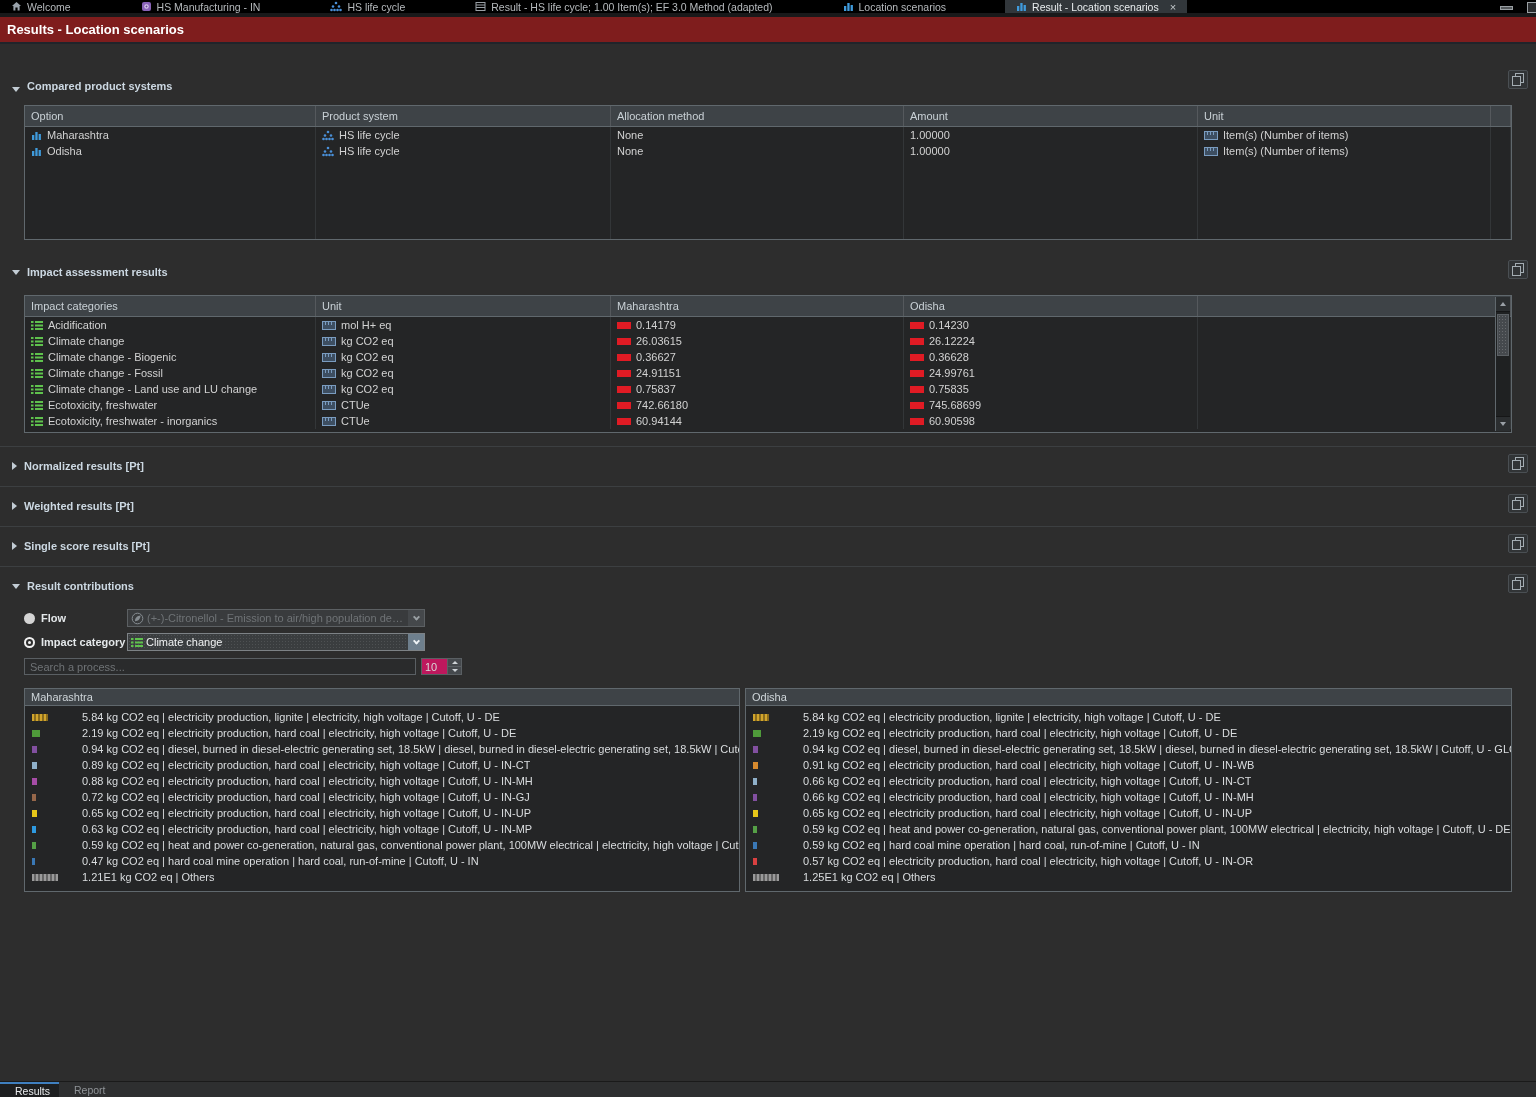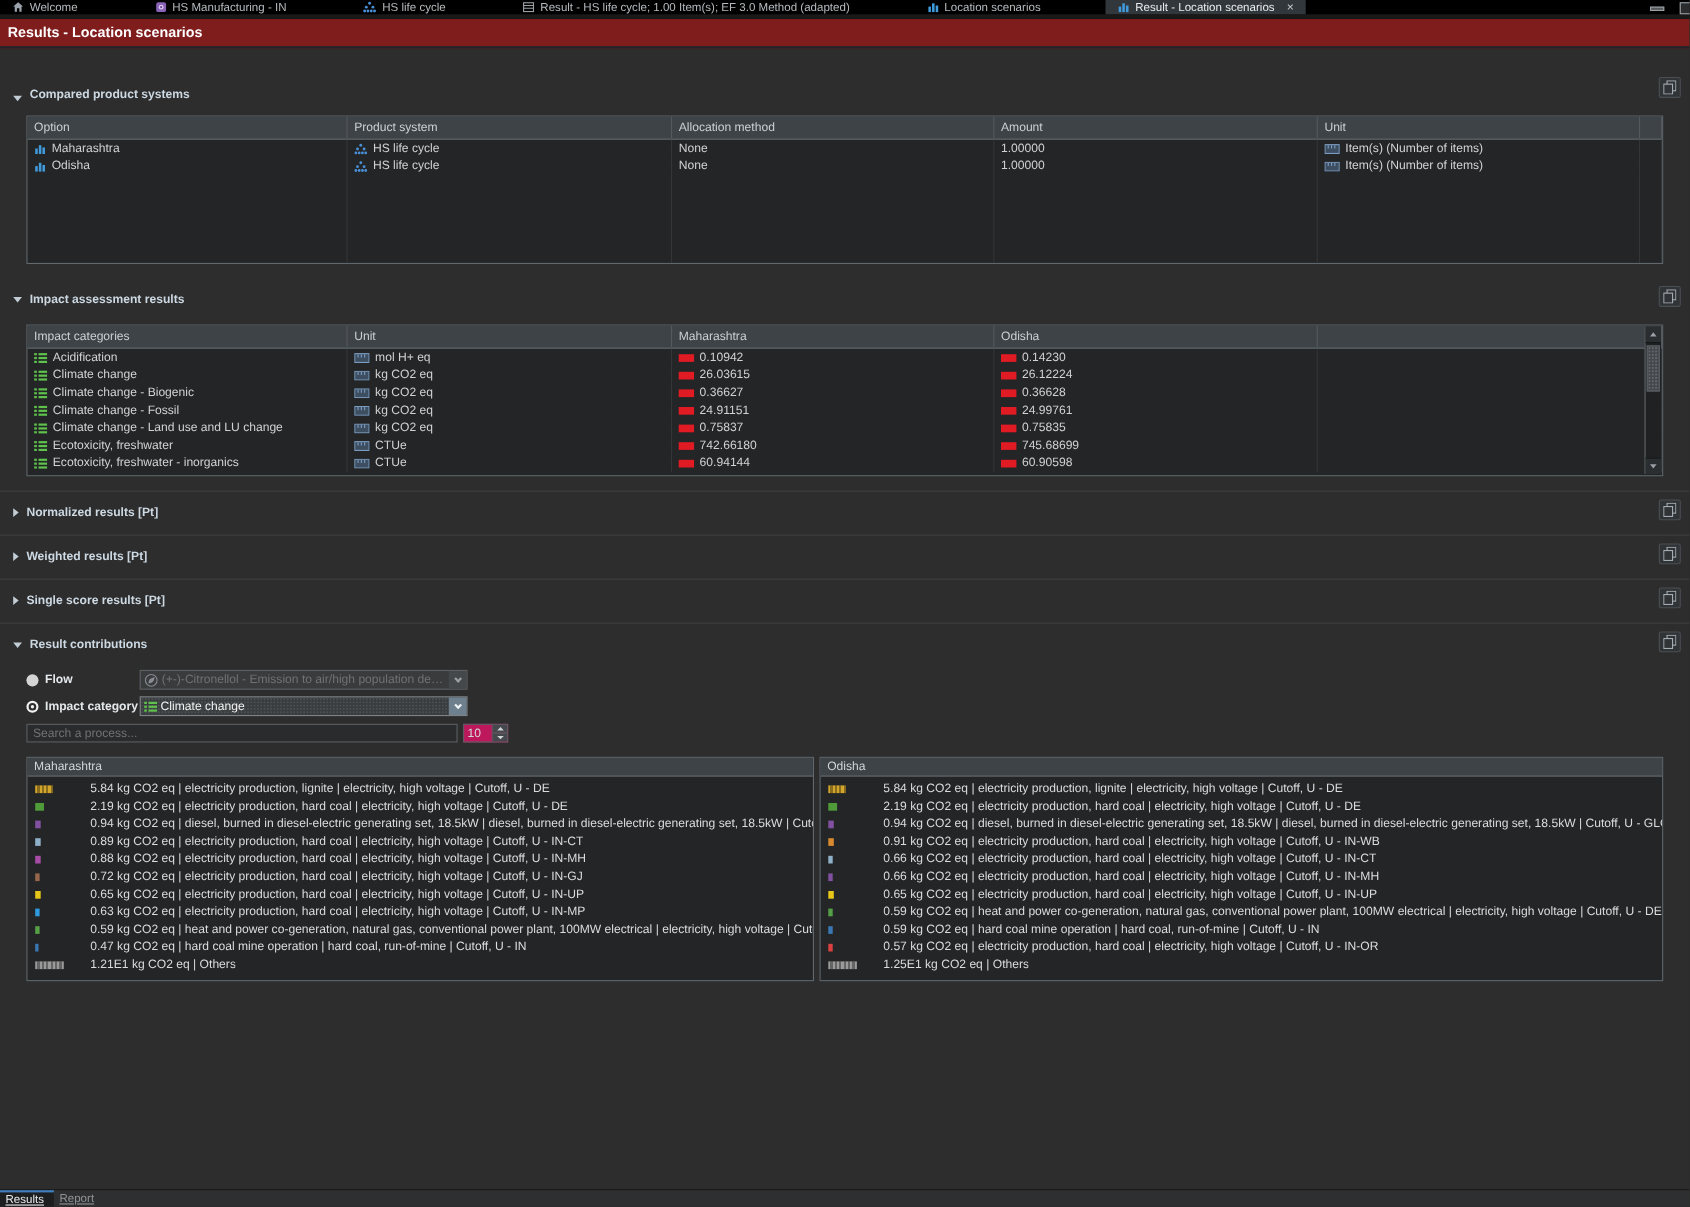--- a/index.html
+++ b/index.html
@@ -83,21 +83,21 @@
   .panel.right { width:767px; }
   .panelhead { height:17px; background:#3e4347; color:#cfd6da; display:flex; align-items:center; padding:0 6px; border-bottom:1px solid #60686d; }
   .panelbody { padding:3px 0 6px 0; }
   .crow { display:flex; align-items:center; height:16px; }
   .chipzone { width:32px; margin-left:7px; flex:none; display:flex; }
   .chip { height:7px; display:block; position:relative; }
   .chip.striped::after { content:""; position:absolute; inset:0; background:repeating-linear-gradient(90deg, transparent 0 2px, rgba(0,0,0,.35) 2px 4px); }
   .ctext { margin-left:18px; white-space:nowrap; overflow:hidden; color:#dadddf; }
   
   .statusbar { position:absolute; left:0; right:0; bottom:0; height:16px; background:#2e2f30; border-top:1px solid #1a1a1a; display:flex; font-size:10.5px; }
-  .stab { padding:1px 9px 0 5px; display:flex; align-items:center; color:#8f9397;text-decoration:underline; }
+  .stab { padding:1px 9px 0 15px; display:flex; align-items:center; color:#8f9397; }
   .stab.active { background:#1d1e1f; color:#e8eaec; border-top:2px solid #3f7fbf; }
   .mt13 { margin-top:13px; } .mt22 { margin-top:22px; } .mt14 { margin-top:28px;align-items:flex-end; }
   svg { display:block; flex:none; }
 </style>
 </head>
 <body>
 
 <div class="tabbar">
   <div class="tab">
     <svg width="11" height="11" viewBox="0 0 11 11">
@@ -336,21 +336,21 @@
         <svg width="14" height="9" viewBox="0 0 14 9">
           <rect x="0.5" y="0.5" width="13" height="8" fill="#3d4e61" stroke="#7a9cc0"></rect>
           <line x1="3.5" y1="1" x2="3.5" y2="4" stroke="#7a9cc0"></line>
           <line x1="6.5" y1="1" x2="6.5" y2="4" stroke="#7a9cc0"></line>
           <line x1="9.5" y1="1" x2="9.5" y2="4" stroke="#7a9cc0"></line>
         </svg>
         <span>mol H+ eq</span>
       </div>
     <div class="cell">
         <span class="redchip" style="background: rgb(224, 27, 36);"></span>
-        <span>0.10942</span>
+        <span>0.14179</span>
       </div>
     <div class="cell">
         <span class="redchip" style="background: rgb(224, 27, 36);"></span>
         <span>0.14230</span>
       </div>
     <div class="cell"></div>
   </div>
   <div class="trow grid-i">
     <div class="cell">
         <svg width="12" height="11" viewBox="0 0 12 11">

